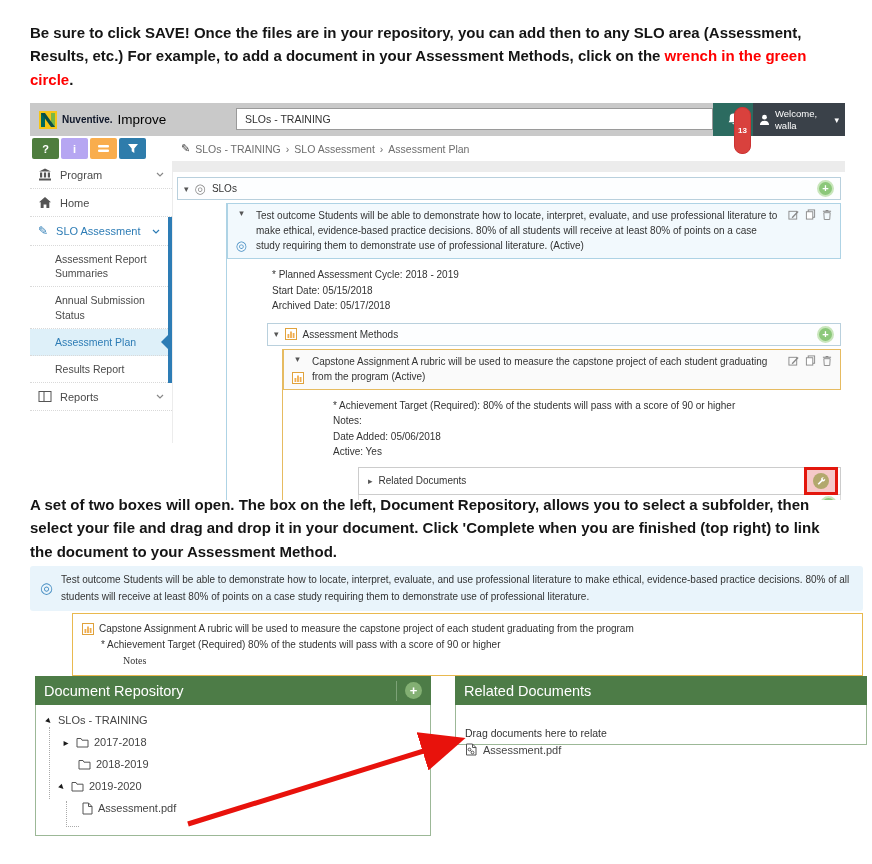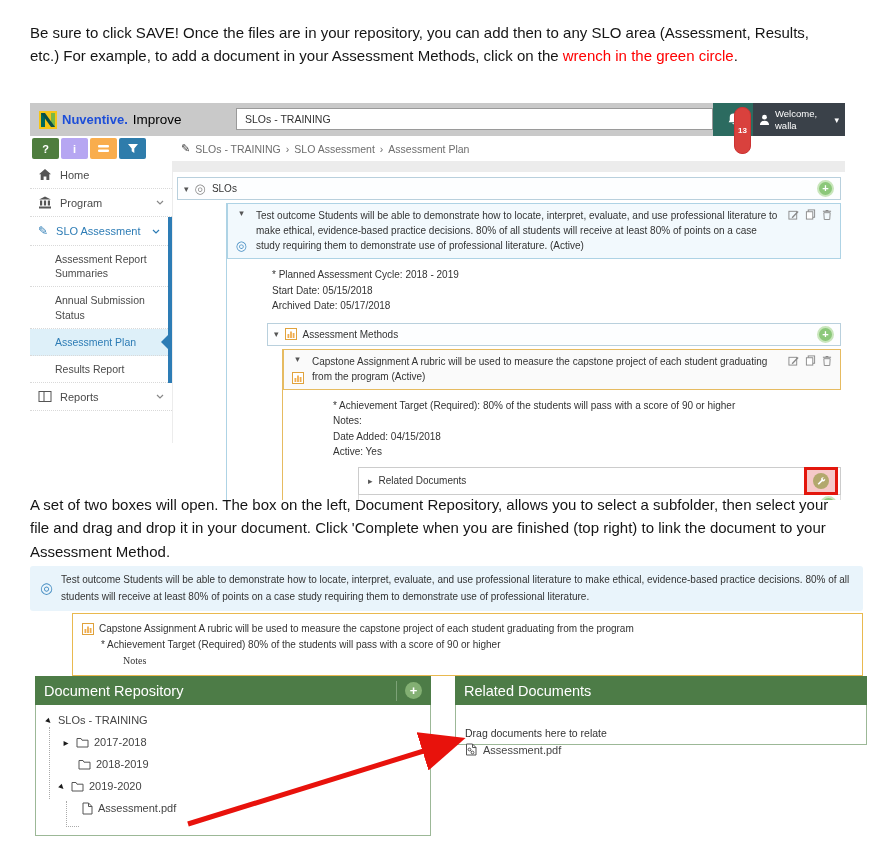--- a/index.html
+++ b/index.html
@@ -1,27 +1,27 @@
 <!DOCTYPE html>
 <html><head>
 <meta charset="utf-8">
 <style>
   html,body{margin:0;padding:0;background:#fff;}
   #page{position:relative;width:872px;height:864px;background:#fff;font-family:"Liberation Sans",sans-serif;overflow:hidden;}
   .abs{position:absolute;}
 
   
-  .intro{left:30px;width:806px;font-weight:normal;font-size:15px;line-height:1.55;color:#151515;}
+  .intro{left:30px;width:806px;font-weight:bold;font-size:15px;line-height:1.55;color:#151515;}
   .intro .red{color:#ff0000;}
 
   
   .s1{left:30px;top:103px;width:815px;height:340px;font-size:10px;color:#333;}
   .s1-header{position:relative;height:33px;background:#c9c9c9;}
   .brand{position:absolute;left:9px;top:0;height:33px;display:flex;align-items:center;gap:5px;}
-  .brand-bold{font-size:13px;font-weight:bold;color:#1d4ed8;}
+  .brand-bold{font-size:10px;font-weight:bold;color:#0f172a;}
   .brand-light{font-size:13.5px;color:#000000;}
   .unit-select{position:absolute;left:206px;top:5px;width:477px;height:22px;background:#fff;border:1px solid #9a9a9a;display:flex;align-items:center;padding:0 8px;box-sizing:border-box;font-size:10.5px;color:#333;}
   .unit-caret{margin-left:auto;color:#777;font-size:9px;}
   .bell-tile{position:absolute;left:683px;top:0;width:40px;height:33px;background:#2c6b60;display:flex;align-items:center;justify-content:center;}
   .badge{position:absolute;top:4px;right:2px;min-width:9px;background:#d9413d;color:#fff;border-radius:8px;font-size:8px;font-weight:bold;padding:18px 3px;text-align:center;border:1px solid #c33;}
   .user-tile{position:absolute;left:723px;top:0;width:92px;height:33px;background:#3a4149;color:#fff;display:flex;align-items:center;gap:5px;padding:0 6px;box-sizing:border-box;}
   .welcome-txt{font-size:9.5px;line-height:1.2;}
   .user-caret{margin-left:auto;font-size:9px;color:#fff;}
 
   .toolbar{height:25px;background:#fff;display:flex;align-items:center;}
@@ -177,37 +177,37 @@
         <span>Assessment Plan</span>
       </div>
     </div>
 
     <div class="s1-body">
 
       <div class="sidebar">
         <div class="side-item">
           <span class="inline-ic">
               <svg width="14" height="13" viewBox="0 0 14 13">
-                <path d="M7 1 1 6.3h1.7V12H5.6V8.6h2.8V12h2.9V6.3H13z" fill="#555"></path>
-              </svg>
-            </span>
-          <span class="lbl">Home</span>
-        </div>
-        <div class="side-item">
-          <span class="inline-ic">
-              <svg width="14" height="13" viewBox="0 0 14 13">
                 <path d="M7 0.5 1 3.5h12zM2 4.5h2.2v5H2zm3.9 0h2.2v5H5.9zm3.9 0H12v5H9.8zM1 10.5h12v2H1z" fill="#555"></path>
               </svg>
             </span>
           <span class="lbl">Program</span>
           <span class="inline-ic">
               <svg width="8" height="5" viewBox="0 0 8 5">
                 <polyline points="1,1 4,4 7,1" fill="none" stroke="#888" stroke-width="1.2"></polyline>
               </svg>
             </span>
+        </div>
+        <div class="side-item">
+          <span class="inline-ic">
+              <svg width="14" height="13" viewBox="0 0 14 13">
+                <path d="M7 1 1 6.3h1.7V12H5.6V8.6h2.8V12h2.9V6.3H13z" fill="#555"></path>
+              </svg>
+            </span>
+          <span class="lbl">Home</span>
         </div>
         <div class="slo-group">
           <div class="side-item slo-root">
             <span class="inline-ic" style="color:#2d7cb5;font-size:12px;">✎</span>
             <span class="lbl">SLO Assessment</span>
             <span class="inline-ic">
                 <svg width="8" height="5" viewBox="0 0 8 5">
                   <polyline points="1,1 4,4 7,1" fill="none" stroke="#2d7cb5" stroke-width="1.2"></polyline>
                 </svg>
               </span>
@@ -322,21 +322,21 @@
                       <svg width="10" height="11" viewBox="0 0 11 12">
                         <path d="M4 1h3v1h3v1H1V2h3z" fill="#888"></path>
                         <path d="M2 4h7l-.5 7.5h-6z" fill="none" stroke="#888"></path>
                       </svg>
                     </span>
                 </span>
               </div>
               <div class="details2">
                 <div>* Achievement Target (Required): 80% of the students will pass with a score of 90 or higher</div>
                 <div>Notes:</div>
-                <div>Date Added: 04/15/2018</div>
+                <div>Date Added: 05/06/2018</div>
                 <div>Active: Yes</div>
               </div>
               <div class="reldocs-row">
                 <span class="caret-glyph">▸</span>
                 <span>Related Documents</span>
                 <span class="wrench-box">
                   <span class="wrench-circle">
                     <svg width="10" height="10" viewBox="0 0 16 16">
                         <path d="M12.6 2.2a3.2 3.2 0 0 0-4.2 4.2L2.6 12.2l1.9 1.9 5.8-5.8a3.2 3.2 0 0 0 4.2-4.2L12.3 6.3 10.4 4.4z" fill="#fff"></path>
                       </svg>

